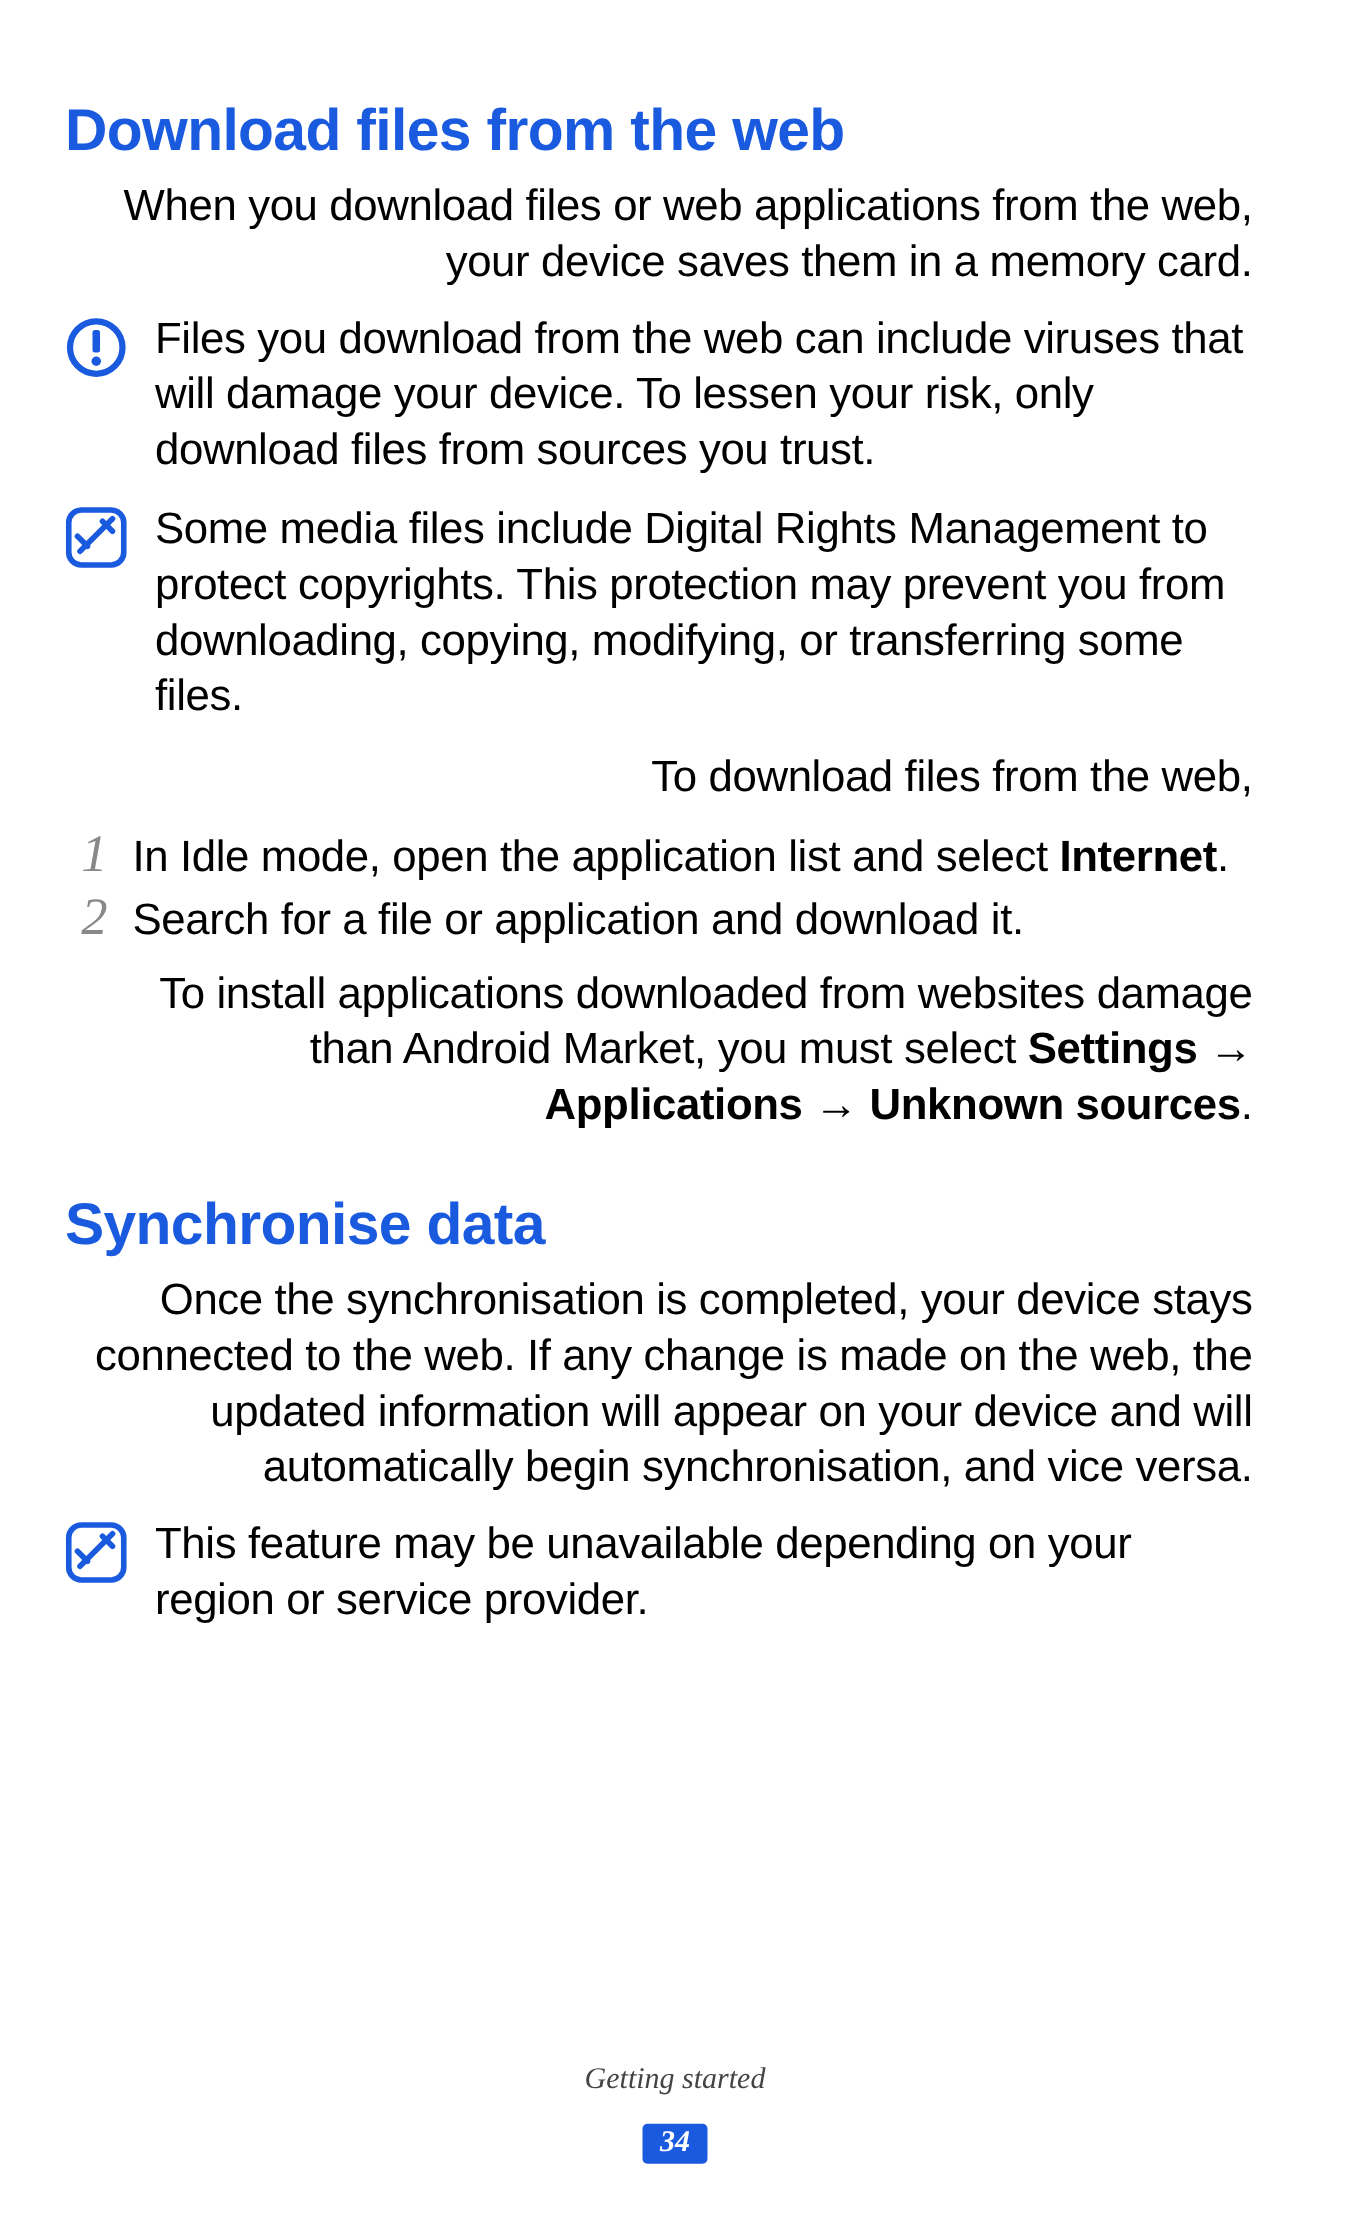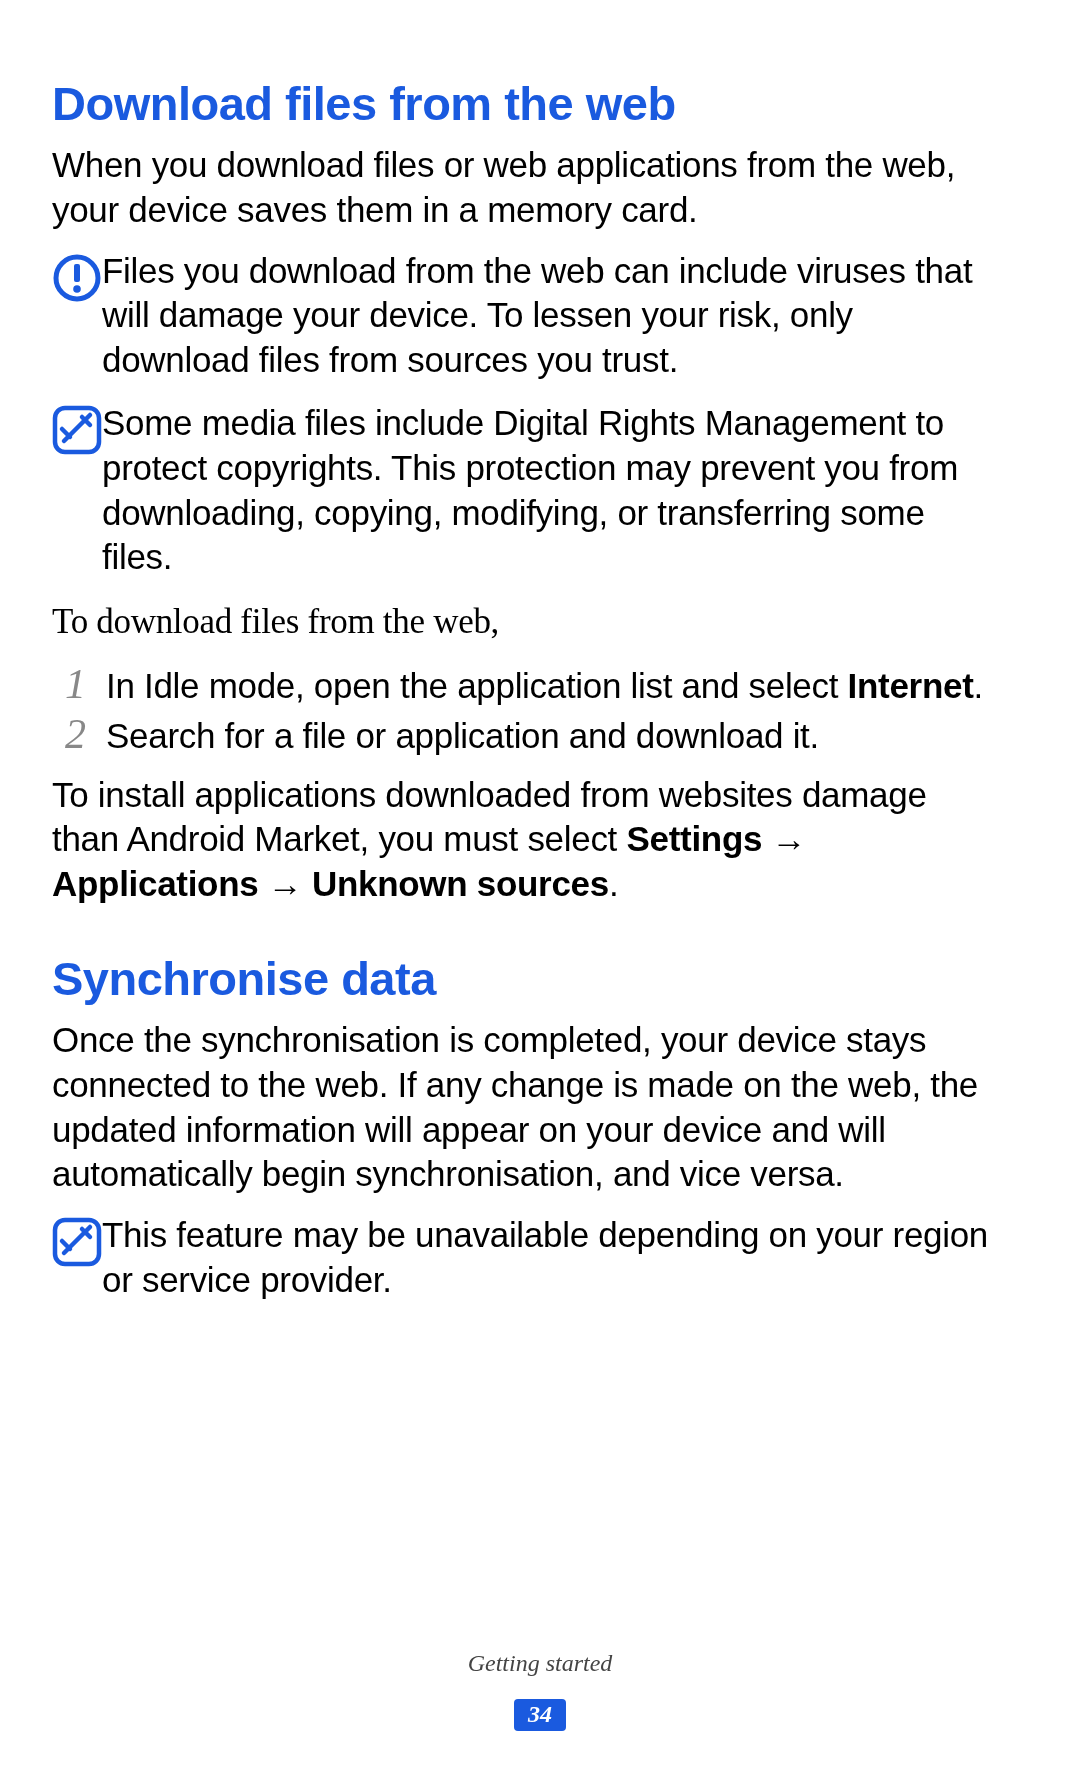--- a/index.html
+++ b/index.html
@@ -22,24 +22,26 @@
     margin-bottom: 12px;
   }
   .heading.second {
     margin-top: 44px;
   }
   .para {
     font-size: 35px;
     line-height: 1.28;
     letter-spacing: -0.3px;
     margin-bottom: 16px;
+    text-align: right;
   }
   .callout {
     display: flex;
     align-items: flex-start;
+    gap: 22px;
     margin-bottom: 18px;
     margin-top: 10px;
   }
   .callout .icon-box {
     flex: 0 0 50px;
     width: 50px;
     height: 50px;
     margin-top: 4px;
   }
   .callout-text {
@@ -130,21 +132,21 @@
       <svg viewBox="0 0 50 50" width="50" height="50">
         <rect x="3" y="3" width="44" height="44" rx="10" fill="none" stroke="#1a5adf" stroke-width="4.5"></rect>
         <path d="M12 36 L38 10" stroke="#1a5adf" stroke-width="4.5" stroke-linecap="round"></path>
         <path d="M10 24 L18 32" stroke="#1a5adf" stroke-width="4.5" stroke-linecap="round"></path>
         <path d="M30 12 L38 20" stroke="#1a5adf" stroke-width="4.5" stroke-linecap="round"></path>
       </svg>
     </div>
     <div class="callout-text">Some media files include Digital Rights Management to protect copyrights. This protection may prevent you from downloading, copying, modifying, or transferring some files.</div>
   </div>
 
-  <p class="para" style="margin-top:20px;font-family:Liberation Serif, serif;">To download files from the web,</p>
+  <p class="para" style="margin-top:20px;">To download files from the web,</p>
 
   <div class="steps">
     <div class="step">
       <div class="step-num">1</div>
       <div class="step-text">
         <span>In Idle mode, open the application list and select </span><span class="bold">Internet</span><span>.</span>
       </div>
     </div>
     <div class="step">
       <div class="step-num">2</div>

